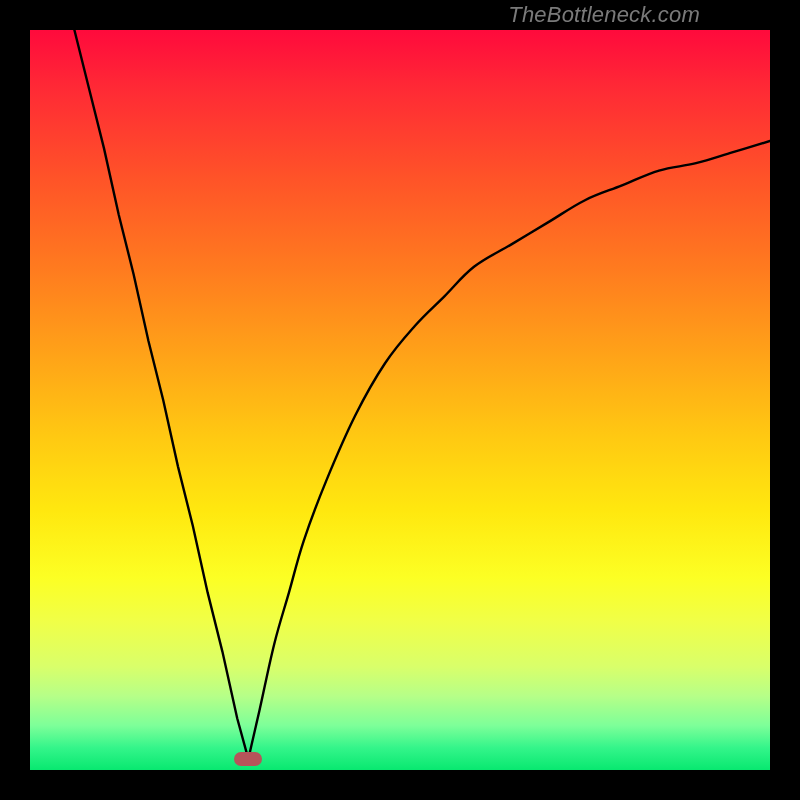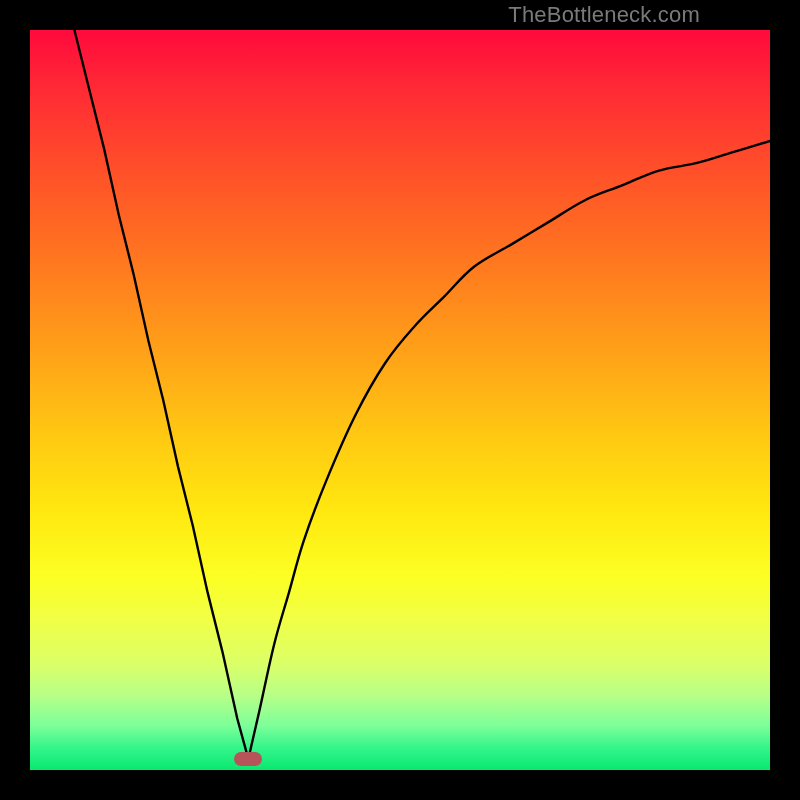--- a/index.html
+++ b/index.html
@@ -9,20 +9,21 @@
     height: 800px;
     background: #000;
     overflow: hidden;
     font-family: Arial, Helvetica, sans-serif;
   }
   .frame {
     position: relative;
     width: 716px;
     height: 800px;
     background: #000;
+    font-style: italic;
   }
   .watermark {
     position: absolute;
     top: 2px;
     right: 16px;
     color: #7a7a7a;
     font-size: 22px;
     font-weight: 500;
     letter-spacing: 0.2px;
     z-index: 10;

